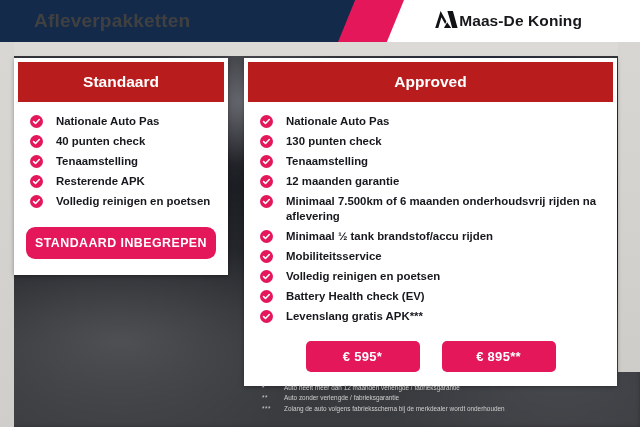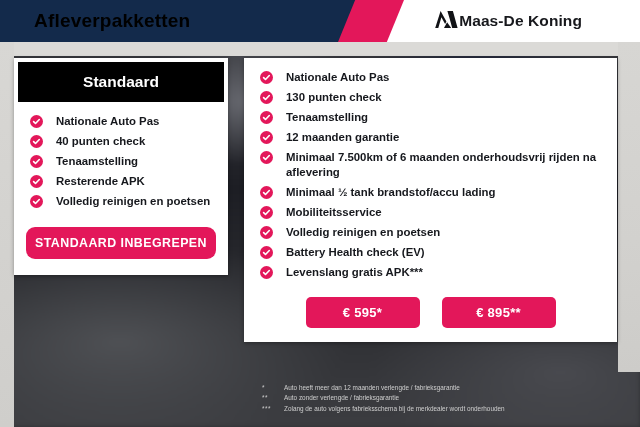--- a/index.html
+++ b/index.html
@@ -79,21 +79,21 @@
     left: 338px; top: 0;
     width: 66px; height: 42px;
     background: #e3175a;
     clip-path: polygon(26% 0, 100% 0, 74% 100%, 0 100%);
   }
   .header-title {
     position: absolute;
     left: 34px; top: 0;
     height: 42px;
     line-height: 42px;
-    color: #000000;
+    color: #404040;
     font-size: 19px;
     font-weight: bold;
     letter-spacing: 0.2px;
     white-space: nowrap;
     text-align: right;
   }
   .brand {
     position: absolute;
     right: 58px; top: 0;
     height: 42px;
@@ -112,21 +112,21 @@
   
   .card {
     position: absolute;
     background: #ffffff;
     box-shadow: 0 1px 4px rgba(0,0,0,0.35);
   }
   .card-standaard { left: 14px; top: 58px; width: 214px; }
   .card-approved  { left: 244px; top: 58px; width: 373px; }
 
   .card-head {
-    background: #000000;
+    background: #b91c1c;
     color: #ffffff;
     text-align: center;
     font-size: 15.5px;
     font-weight: bold;
     padding: 11px 6px 11px;
     margin: 4px 4px 0 4px;
   }
   .card-body { padding: 12px 0 0 0; }
 
   ul.feature-list {
@@ -291,20 +291,21 @@
           <span class="feature-text">Volledig reinigen en poetsen</span>
         </li>
       </ul>
       <div class="btn-row-standaard">
         <button class="btn-standaard">STANDAARD INBEGREPEN</button>
       </div>
     </div>
   </div>
 
   <div class="card card-approved">
+    <div class="card-head">Approved</div>
     <div class="card-body">
       <ul class="feature-list">
         <li>
           <span class="check-icon">
             <svg width="9" height="9" viewBox="0 0 9 9">
                 <path d="M1.6 4.6 L3.5 6.5 L7.3 2.5" stroke="#ffffff" stroke-width="1.6" fill="none" stroke-linecap="round" stroke-linejoin="round"></path>
               </svg>
           </span>
           <span class="feature-text">Nationale Auto Pas</span>
         </li>
@@ -339,21 +340,21 @@
               </svg>
           </span>
           <span class="feature-text">Minimaal 7.500km of 6 maanden onderhoudsvrij rijden na aflevering</span>
         </li>
         <li>
           <span class="check-icon">
             <svg width="9" height="9" viewBox="0 0 9 9">
                 <path d="M1.6 4.6 L3.5 6.5 L7.3 2.5" stroke="#ffffff" stroke-width="1.6" fill="none" stroke-linecap="round" stroke-linejoin="round"></path>
               </svg>
           </span>
-          <span class="feature-text">Minimaal ½ tank brandstof/accu lading</span>
+          <span class="feature-text">Minimaal ½ tank brandstof/accu rijden</span>
         </li>
         <li>
           <span class="check-icon">
             <svg width="9" height="9" viewBox="0 0 9 9">
                 <path d="M1.6 4.6 L3.5 6.5 L7.3 2.5" stroke="#ffffff" stroke-width="1.6" fill="none" stroke-linecap="round" stroke-linejoin="round"></path>
               </svg>
           </span>
           <span class="feature-text">Mobiliteitsservice</span>
         </li>
         <li>

